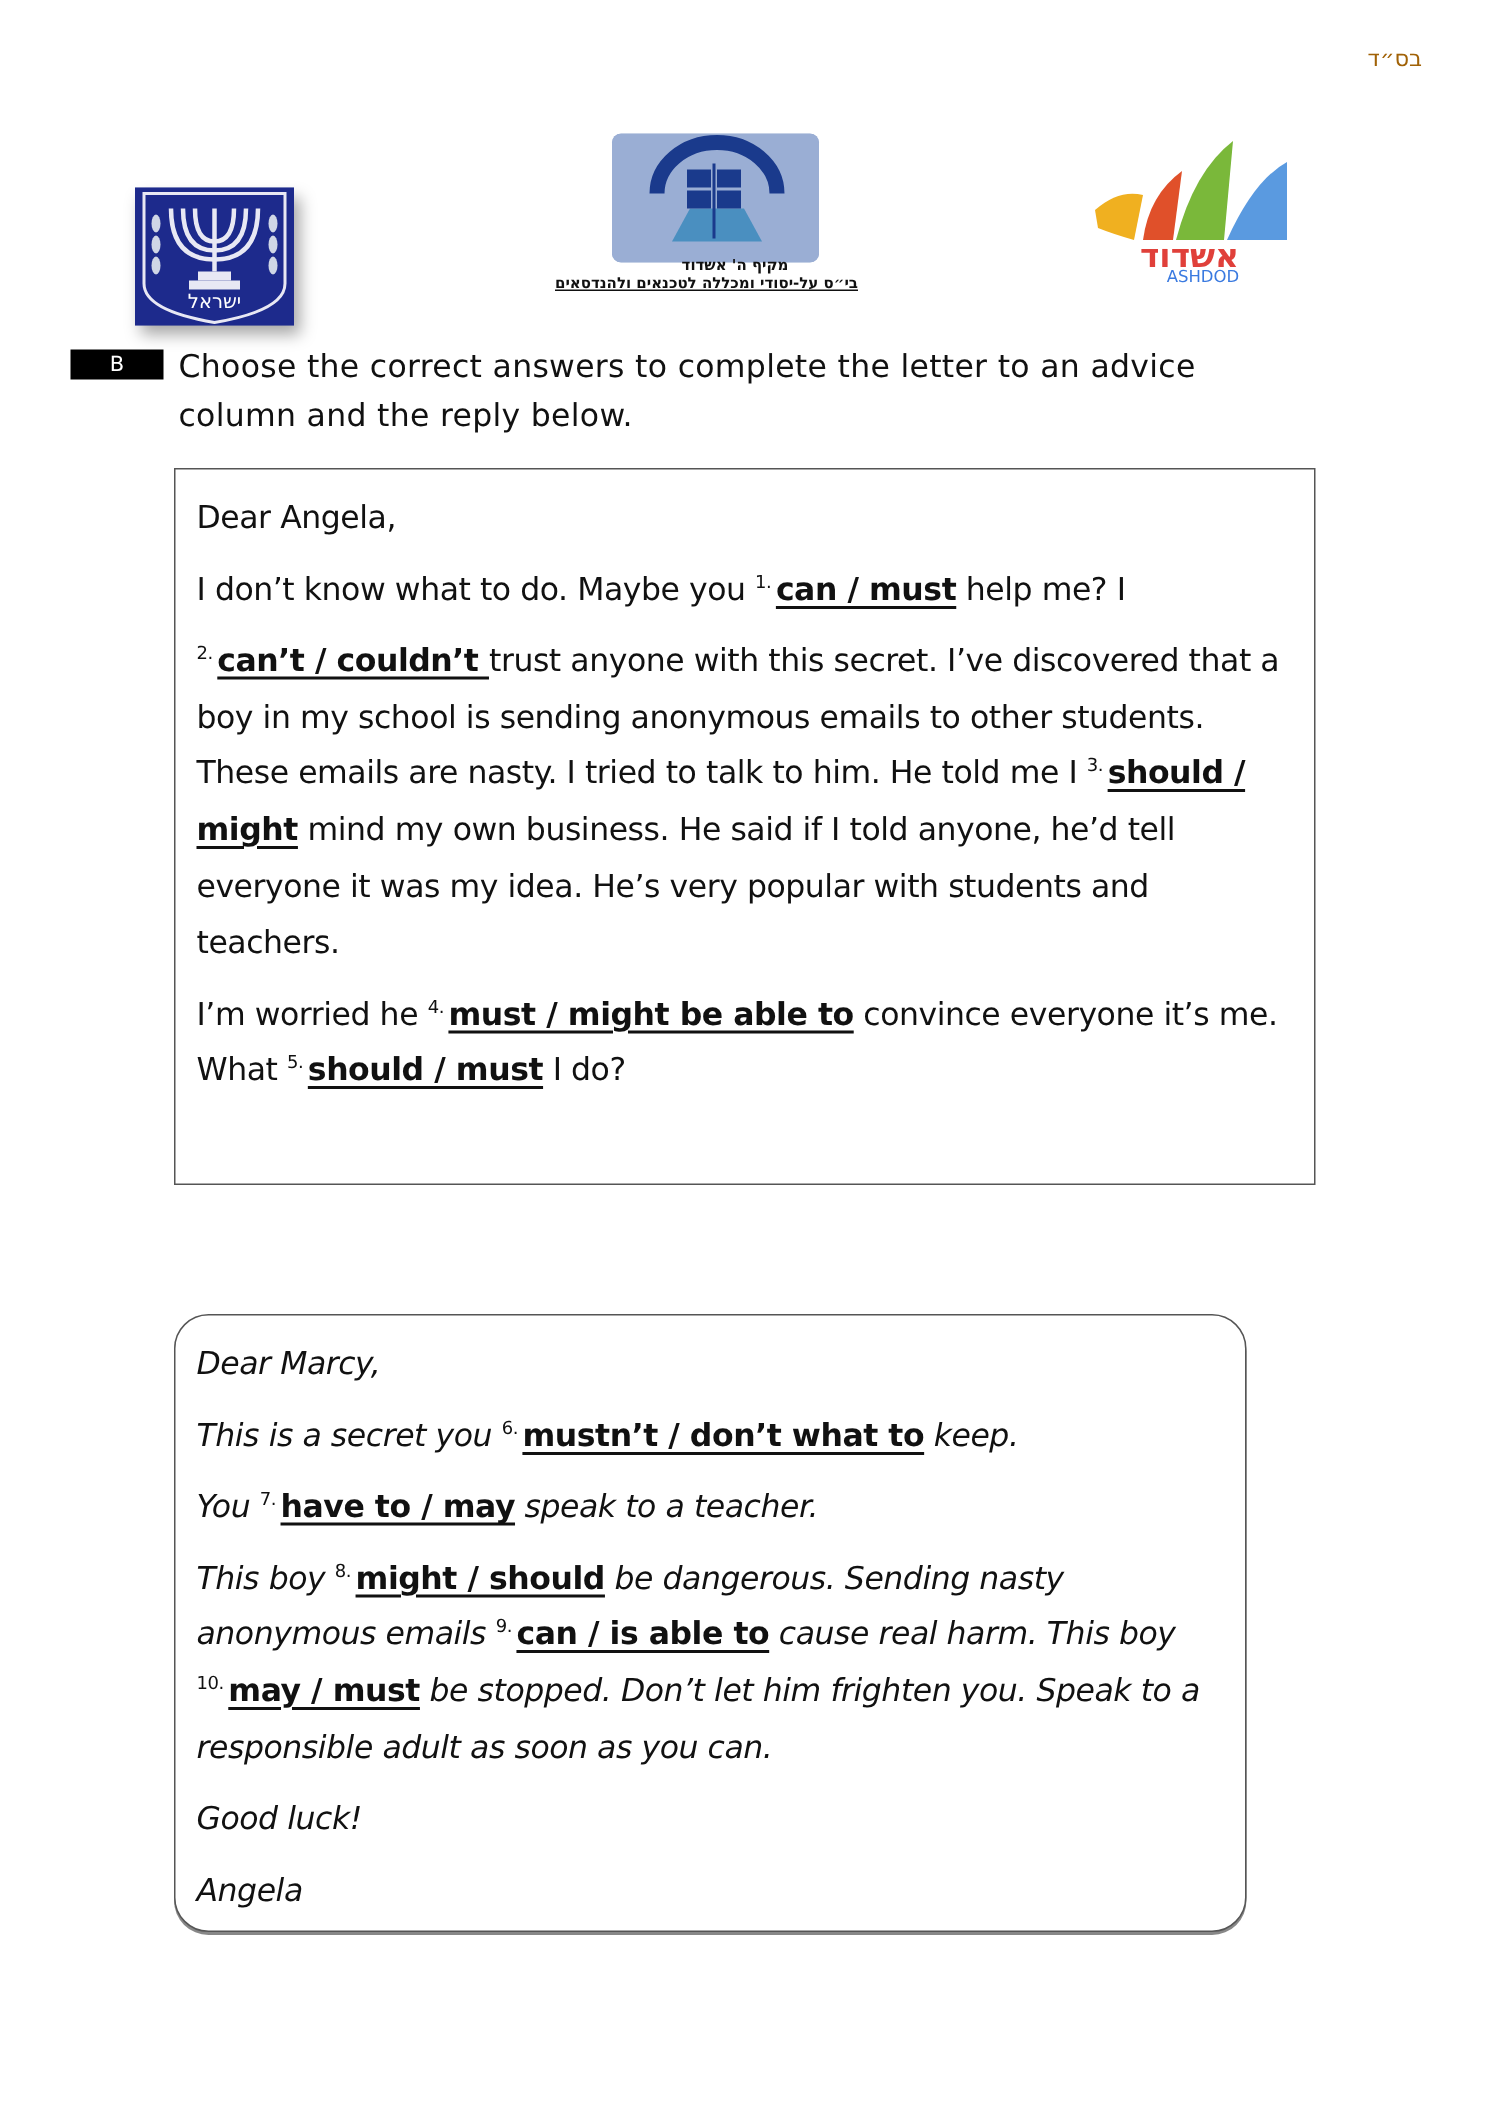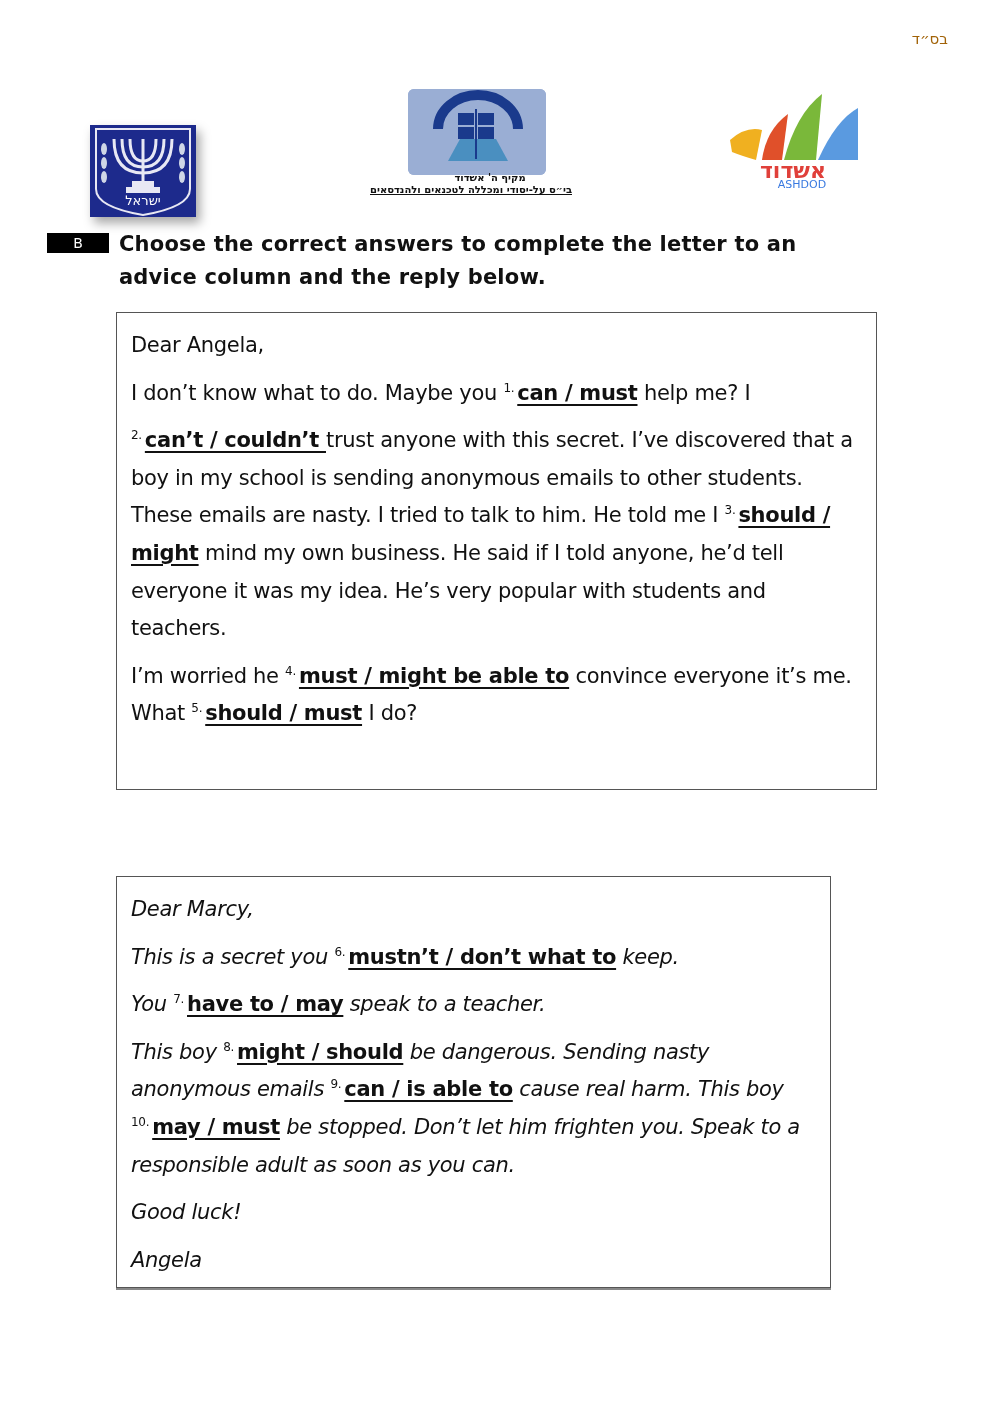--- a/index.html
+++ b/index.html
@@ -20,29 +20,29 @@
                  font-size: 10px; font-weight: bold; direction: rtl; }
   .school-cap2 { position: absolute; left: 370px; top: 184px; width: 240px; text-align: left;
                  font-size: 10px; font-weight: bold; direction: rtl; text-decoration: underline; }
 
   .logo-city { position: absolute; left: 726px; top: 90px; width: 134px; height: 100px; }
 
   
   .section-badge { position: absolute; left: 47px; top: 233px; width: 62px; height: 20px;
                    background: #000; color: #fff; font-size: 14px; text-align: center; line-height: 20px; }
   .instruction { position: absolute; left: 119px; top: 228px; width: 760px; font-size: 21px;
-                 font-weight: bold; line-height: 33px; letter-spacing: 0.2px;
+                 font-weight: normal; line-height: 33px; letter-spacing: 0.2px;
                  font-family: "DejaVu Sans", sans-serif; }
 
   
   .letter { position: absolute; border: 1.5px solid #555; background: #fff;
             box-sizing: border-box; padding: 14px 14px; }
   .letter-1 { left: 116px; top: 312px; width: 761px; height: 478px; }
   .letter-2 { left: 116px; top: 876px; width: 715px; height: 412px; }
-  .letter-2.letter { box-shadow: 0 2px 0 #888; }
+  .letter-2.letter { box-shadow: 0 2px 0 #888; border-radius: 23px; }
 
   .para { font-size: 21px; line-height: 37.6px; margin: 0 0 10px 0; color: #111;
           font-family: "DejaVu Sans", sans-serif; letter-spacing: -0.3px; }
   .letter-2 .para { font-style: italic; }
   .sup { font-size: 12px; vertical-align: super; line-height: 0; margin-right: 3px; font-style: normal; }
   .choice { font-weight: bold; text-decoration: underline; text-decoration-thickness: 2px;
             text-underline-offset: 4px; font-style: normal; cursor: pointer; }
 </style>
 </head>
 <body>

